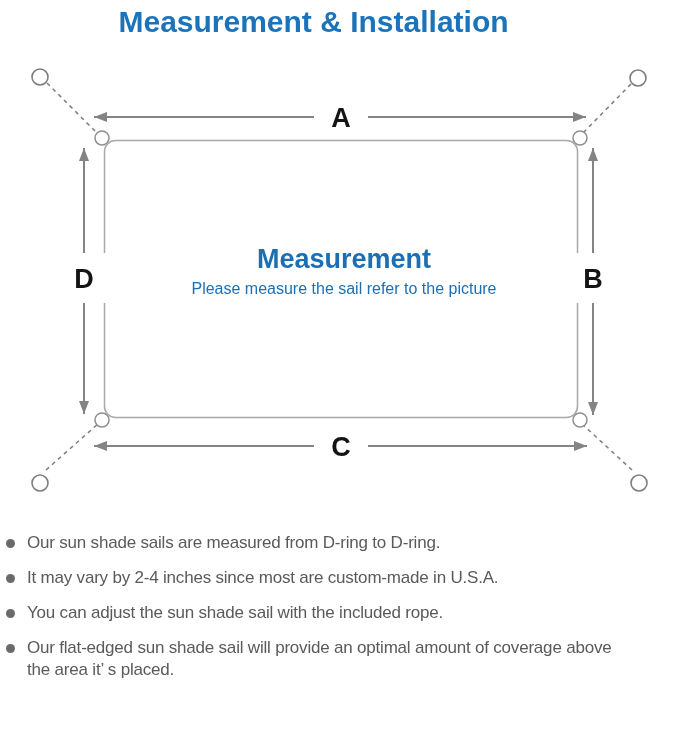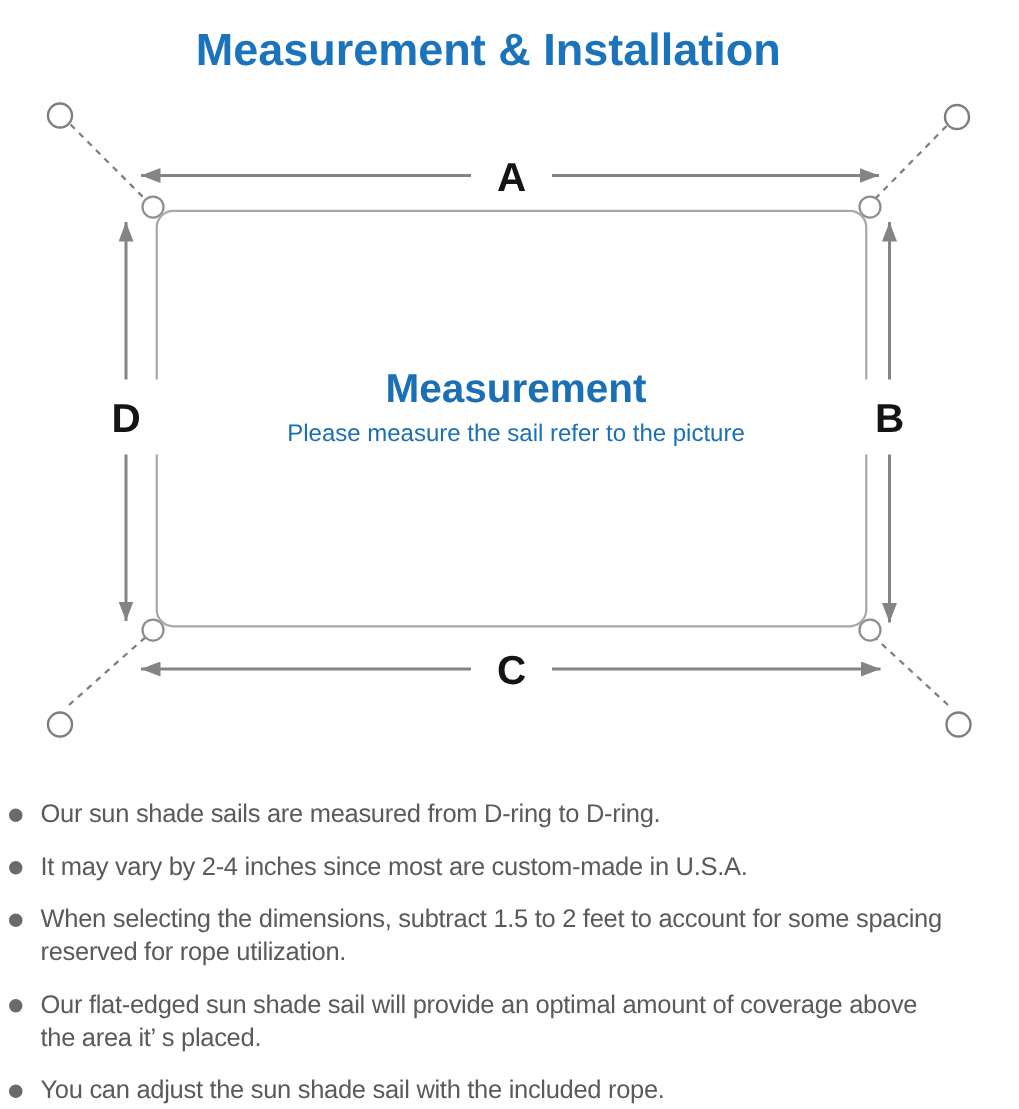--- a/index.html
+++ b/index.html
@@ -2,21 +2,21 @@
 <html><head>
 <meta charset="utf-8">
 <style>
   html,body{margin:0;padding:0;background:#ffffff;}
   body{
     width:679px;height:739px;position:relative;overflow:hidden;
     font-family:"Liberation Sans","DejaVu Sans",sans-serif;
   }
   .page-title{
     position:absolute;top:0;left:0;width:627px;height:42px;
-    margin:12px;text-align:center;line-height:44px;
+    margin:0;text-align:center;line-height:44px;
     font-size:30px;font-weight:bold;color:#1b74bb;letter-spacing:0px;
   }
   .diagram-wrap{position:absolute;top:45px;left:0;width:679px;height:470px;}
   .dim-label{font-size:27px;font-weight:bold;fill:#141414;}
   .center-title{font-size:27px;font-weight:bold;fill:#1b6fb4;}
   .center-subtitle{font-size:16px;fill:#1b6fb4;}
   .notes{
     position:absolute;top:532px;left:6px;width:660px;
     list-style:none;margin:0;padding:0;
   }
@@ -94,25 +94,20 @@
   <li class="note-item">
     <span class="note-bullet"></span>
     <span class="note-text">Our sun shade sails are measured from D-ring to D-ring.</span>
   </li>
   <li class="note-item">
     <span class="note-bullet"></span>
     <span class="note-text">It may vary by 2-4 inches since most are custom-made in U.S.A.</span>
   </li>
   <li class="note-item">
     <span class="note-bullet"></span>
-    <span class="note-text">When selecting the dimensions, subtract 1.5 to 2 feet to account for some spacing
-reserved for rope utilization.</span>
+    <span class="note-text">You can adjust the sun shade sail with the included rope.</span>
   </li>
   <li class="note-item">
     <span class="note-bullet"></span>
     <span class="note-text">Our flat-edged sun shade sail will provide an optimal amount of coverage above
 the area it’ s placed.</span>
   </li>
-  <li class="note-item">
-    <span class="note-bullet"></span>
-    <span class="note-text">You can adjust the sun shade sail with the included rope.</span>
-  </li>
 </ul>
 
 </body></html>

